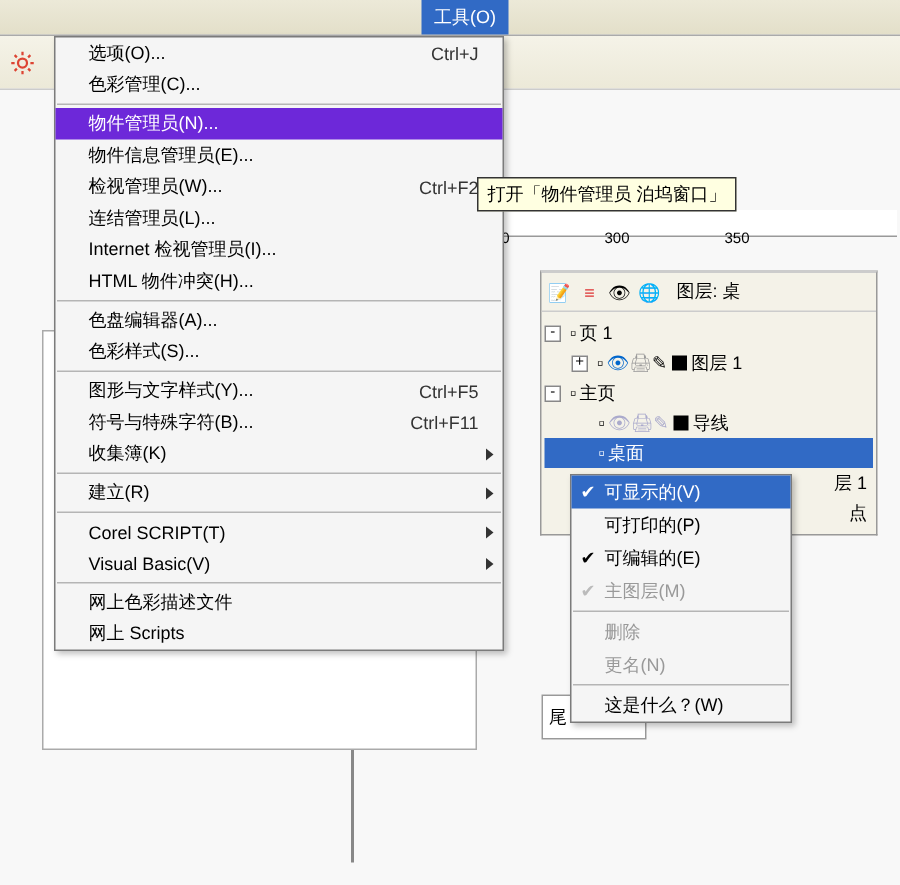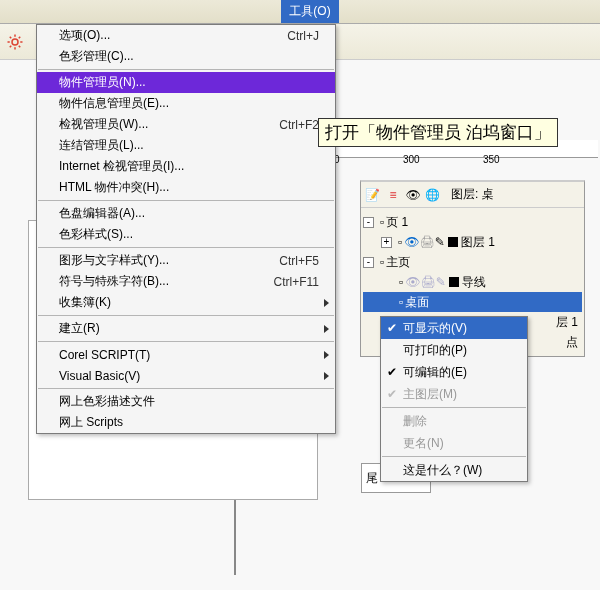--- a/index.html
+++ b/index.html
@@ -67,21 +67,21 @@
   border-left: 5px solid #333;
 }
 .menu-row.highlight { background: #6d28d9; color: #fff; }
 .menu-sep { border-top: 1px solid #b5b5b5; margin: 2px 1px; }
 .tooltip {
   position: absolute;
   top: 118px; left: 318px;
   background: #ffffe1;
   border: 1px solid #333;
   padding: 2px 6px;
-  font-size: 17px;
+  font-size: 12px;
   z-index: 20;
 }
 .ruler2 { position:absolute; top:140px; left:318px; right:2px; height:18px; background:#fff; border-bottom:1px solid #999; }
 .ruler2 span { position:absolute; font-size:10px; top:14px; }
 .panel {
   position: absolute;
   top: 180px; left: 360px;
   width: 225px;
   background: #f4f2e8;
   border: 1px solid #999;

